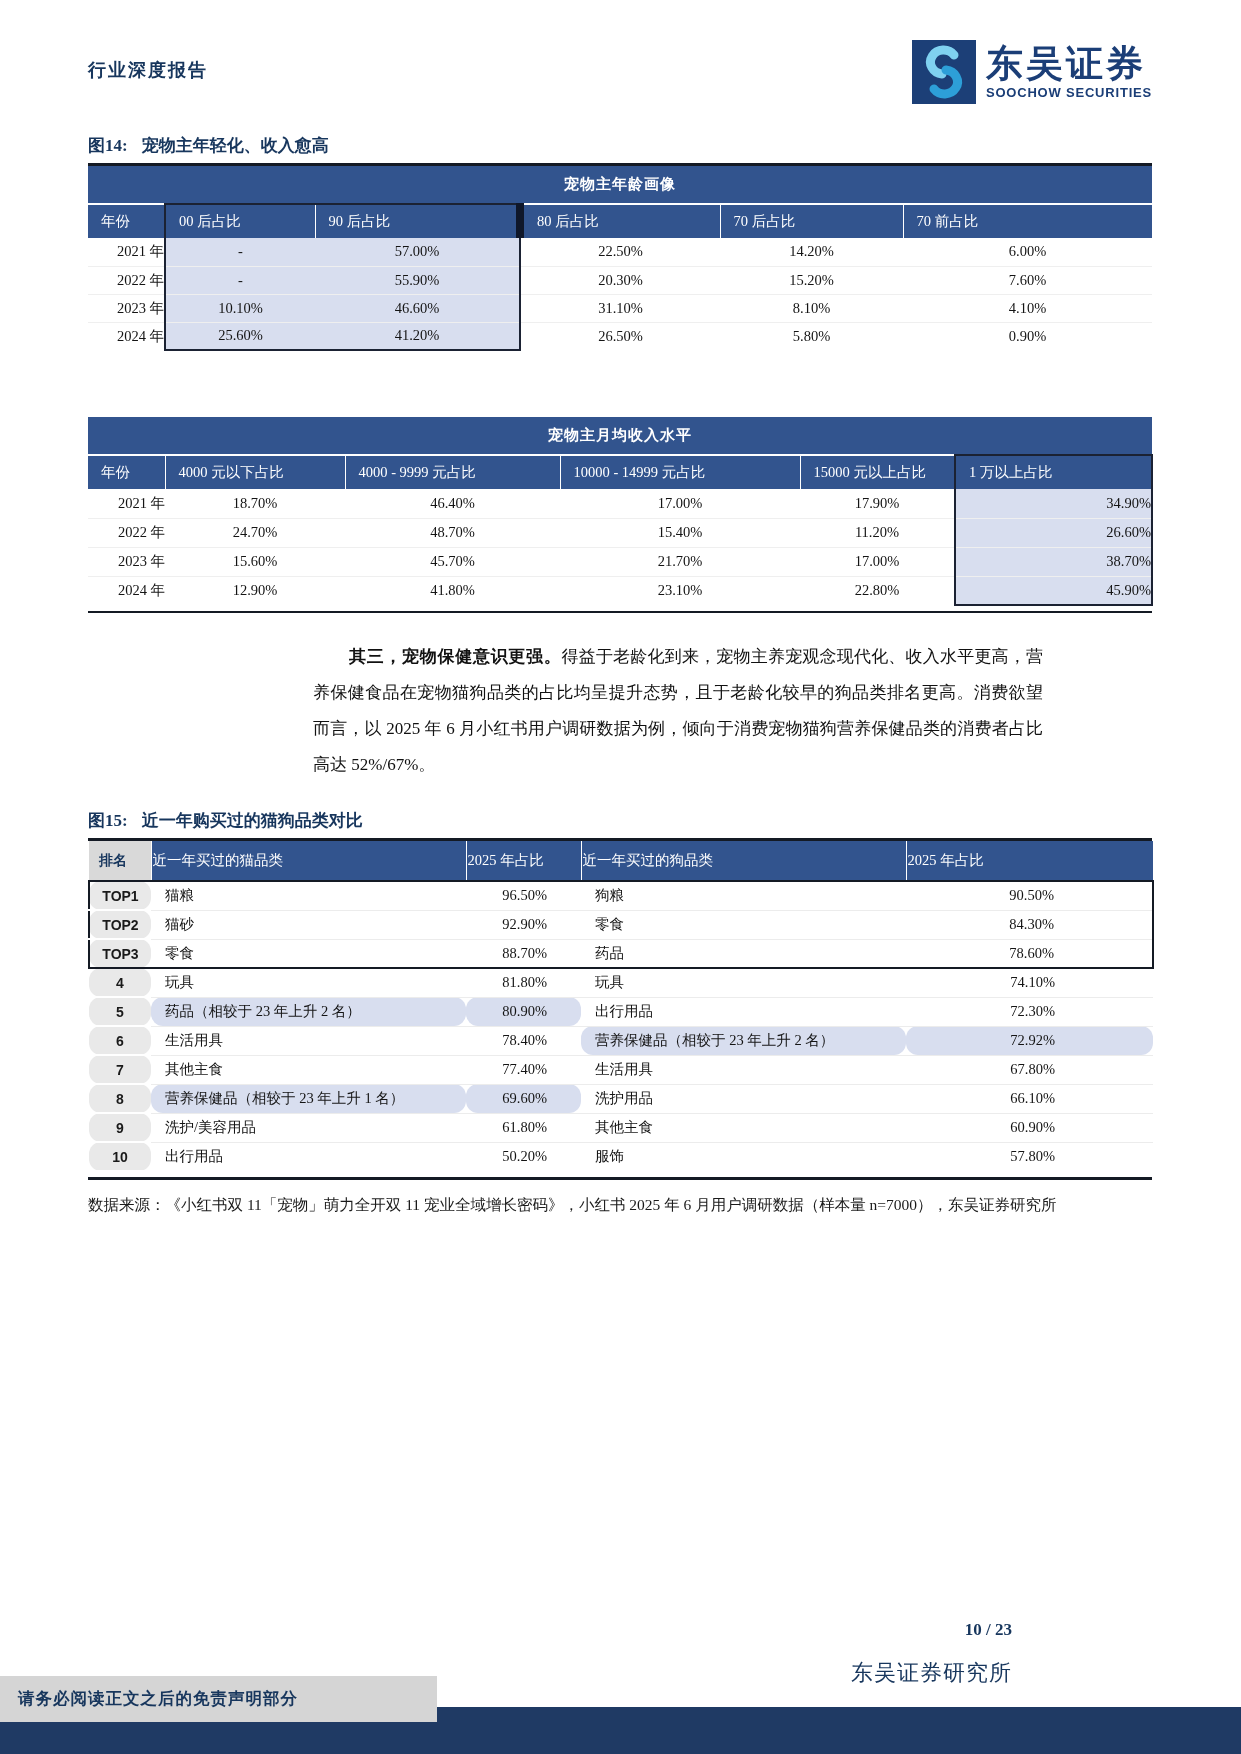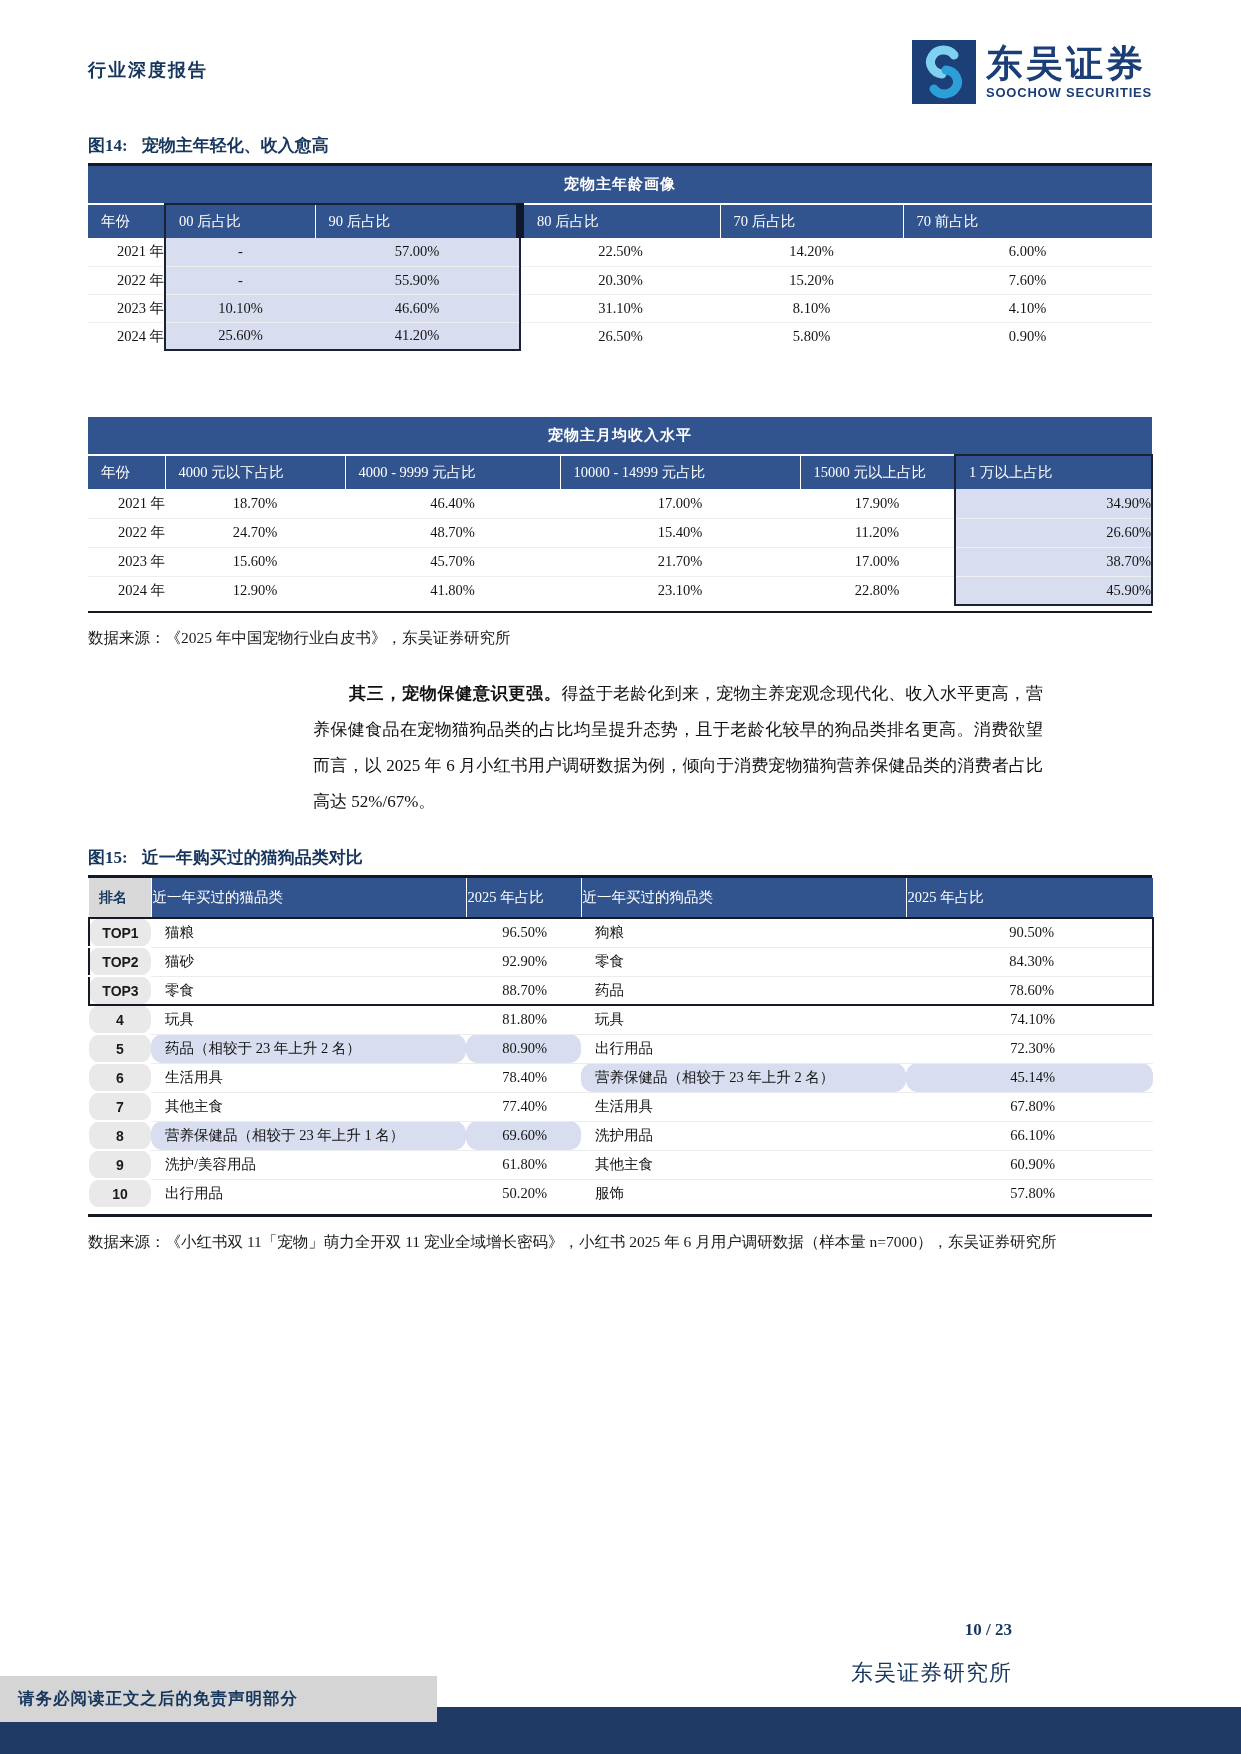--- a/index.html
+++ b/index.html
@@ -249,21 +249,20 @@
             <td>12.90%</td>
             <td>41.80%</td>
             <td>23.10%</td>
             <td>22.80%</td>
             <td>45.90%</td>
           </tr>
         </tbody>
     </table>
     <div class="rule thin"></div>
 
-    <div class="source">数据来源：《2025 年中国宠物行业白皮书》，东吴证券研究所</div>
 
     <p class="body-para"><b>其三，宠物保健意识更强。</b><span>得益于老龄化到来，宠物主养宠观念现代化、收入水平更高，营养保健食品在宠物猫狗品类的占比均呈提升态势，且于老龄化较早的狗品类排名更高。消费欲望而言，以 2025 年 6 月小红书用户调研数据为例，倾向于消费宠物猫狗营养保健品类的消费者占比高达 52%/67%。</span></p>
 
     <div class="fig-caption mt26">
       <span class="cap-label">图15:</span><span>近一年购买过的猫狗品类对比</span>
     </div>
     <div class="rule"></div>
 
     <table class="dtable rank-table">
       <colgroup>
@@ -316,21 +315,21 @@
             <td class="name-cell hl">药品（相较于 23 年上升 2 名）</td>
             <td class="pct-cell cat-pct hl">80.90%</td>
             <td class="name-cell">出行用品</td>
             <td class="pct-cell dog-pct">72.30%</td>
           </tr>
           <tr>
             <th class="rank-cell">6</th>
             <td class="name-cell">生活用具</td>
             <td class="pct-cell cat-pct">78.40%</td>
             <td class="name-cell hl">营养保健品（相较于 23 年上升 2 名）</td>
-            <td class="pct-cell dog-pct hl">45.14%</td>
+            <td class="pct-cell dog-pct hl">72.92%</td>
           </tr>
           <tr>
             <th class="rank-cell">7</th>
             <td class="name-cell">其他主食</td>
             <td class="pct-cell cat-pct">77.40%</td>
             <td class="name-cell">生活用具</td>
             <td class="pct-cell dog-pct">67.80%</td>
           </tr>
           <tr>
             <th class="rank-cell">8</th>

